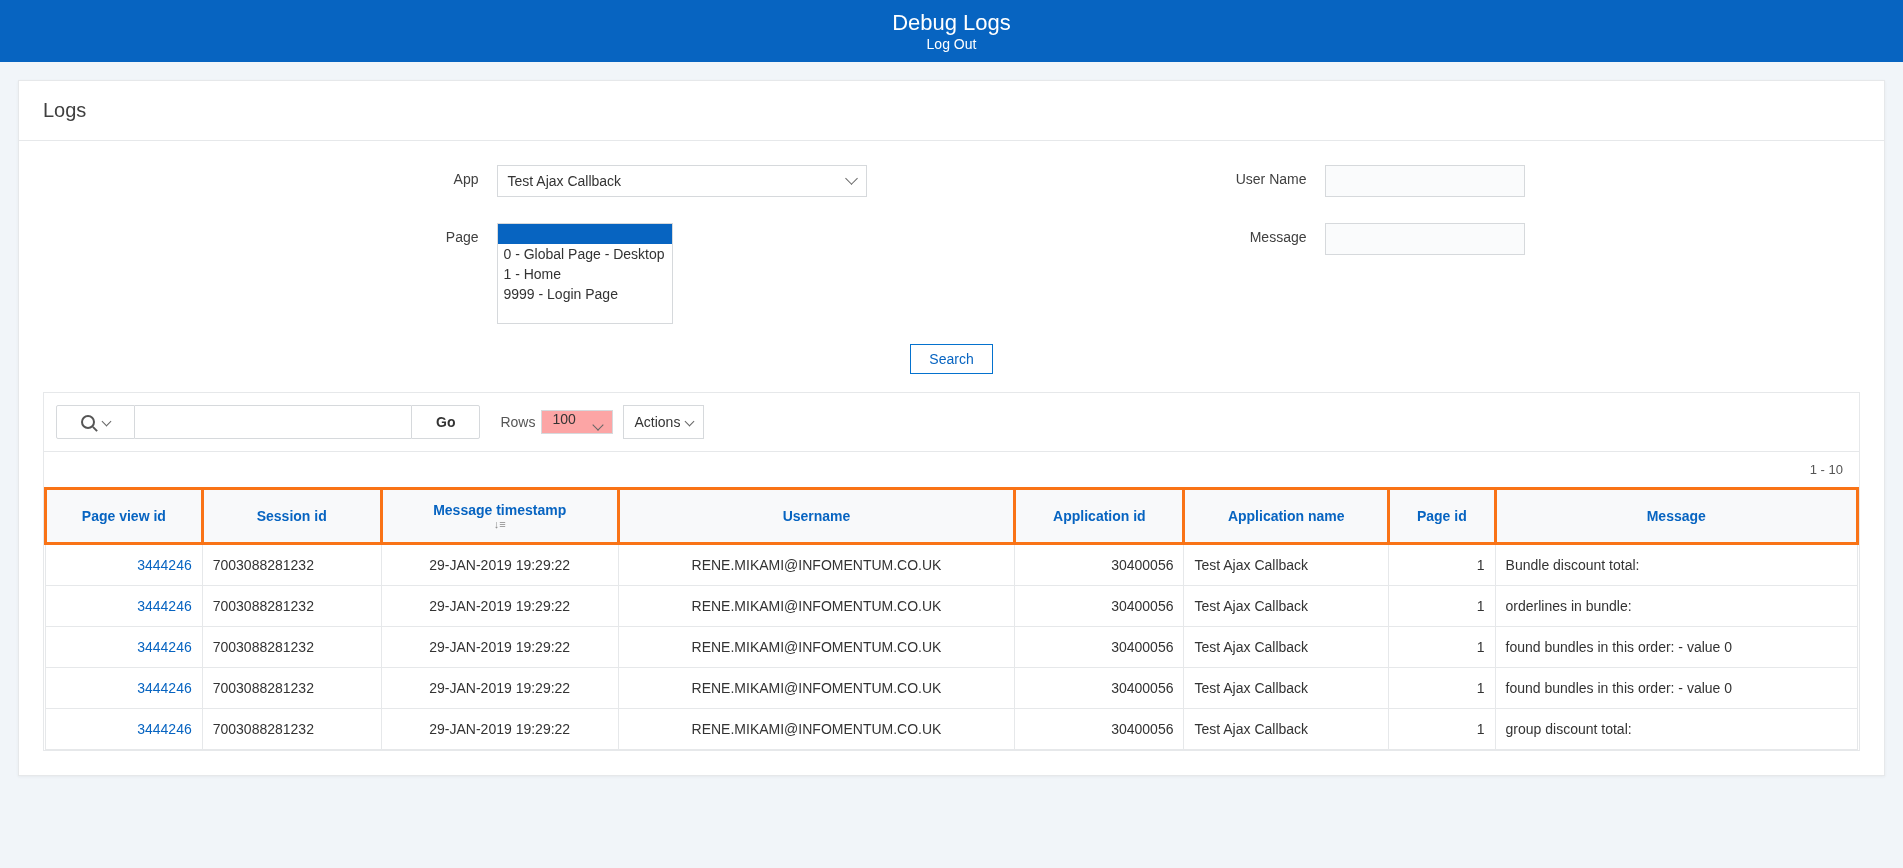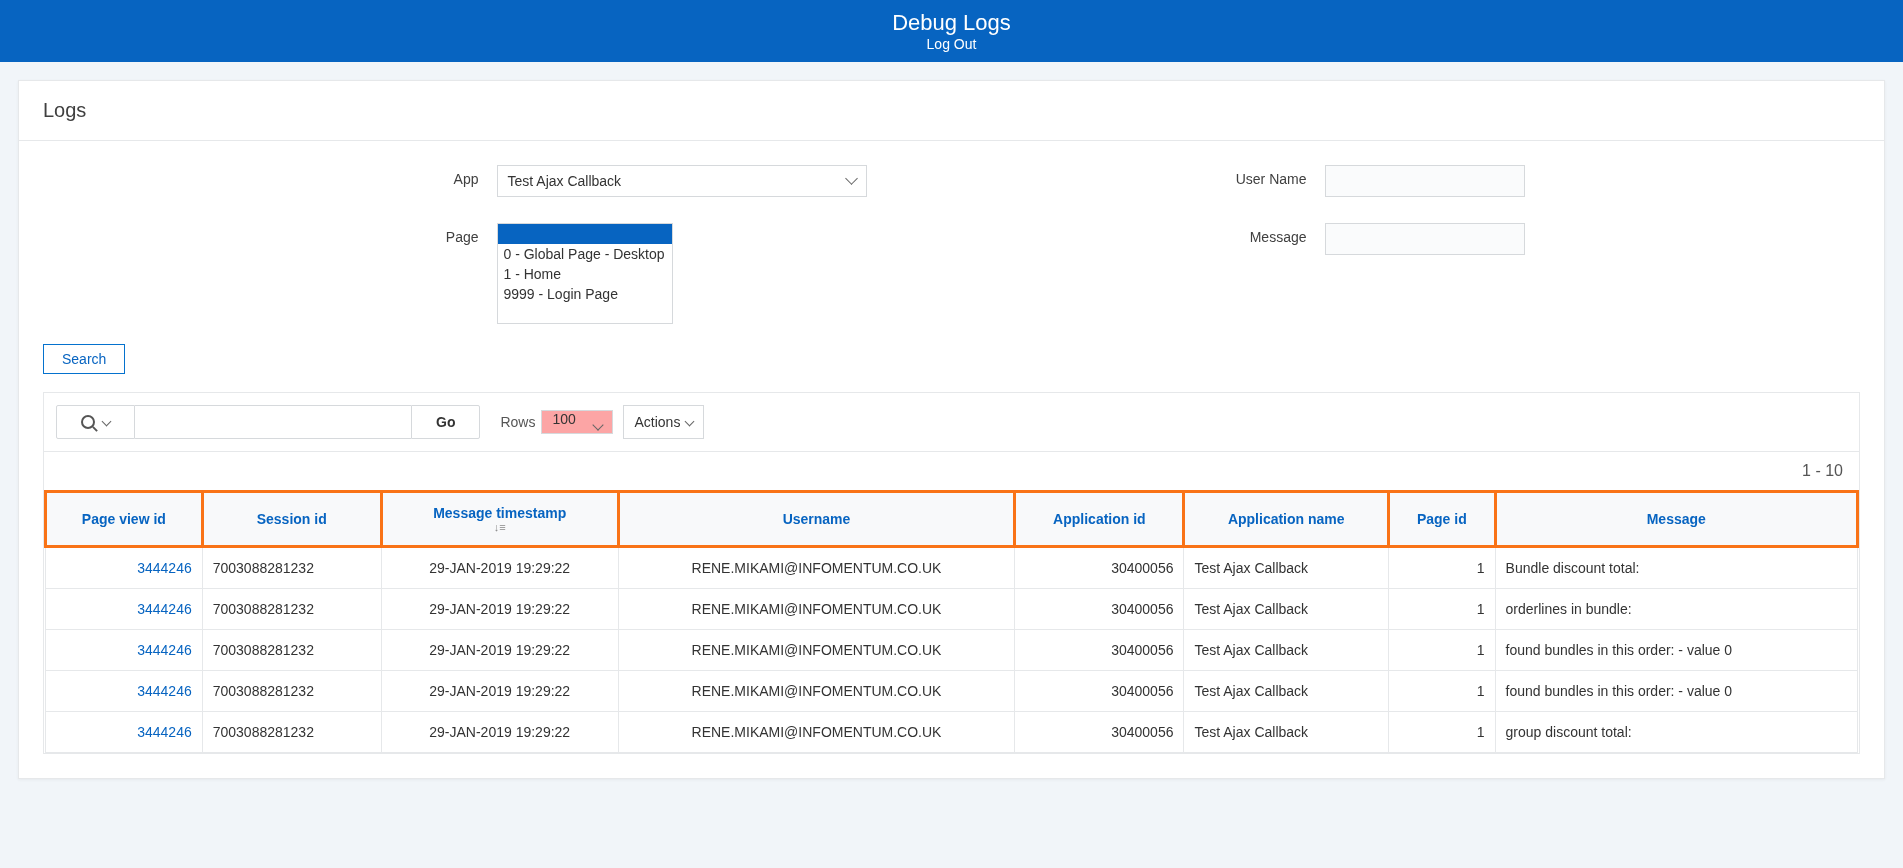--- a/index.html
+++ b/index.html
@@ -13,34 +13,34 @@
   .filter-col { display:flex; flex-direction:column; gap:26px; }
   .filter-row { display:flex; align-items:flex-start; gap:18px; }
   .filter-label { text-align:right; width:100px; color:#404040; padding-top:6px; }
   .select-wrap { position:relative; width:370px; }
   .select-display { border:1px solid #d6d9dc; height:32px; line-height:30px; padding:0 34px 0 10px; background:#fff; font-size:14px; color:#333; position:relative; }
   .select-display::after { content:""; position:absolute; right:10px; top:12px; width:8px; height:8px; border-right:1px solid #666; border-bottom:1px solid #666; transform:rotate(45deg); margin-top:-4px; }
   .listbox { border:1px solid #d6d9dc; width:176px; height:101px; overflow-y:scroll; background:#fff; }
   .list-option { padding:2px 6px; cursor:pointer; font-size:14px; }
   .list-option.selected { background:#0764c1; color:#fff; }
   .text-input { border:1px solid #d6d9dc; height:32px; width:200px; padding:0 8px; font-size:14px; background:#fafbfc; }
-  .search-wrap { display:flex; justify-content:flex-start; padding:20px 24px 18px; }
+  .search-wrap { display:flex; justify-content:center; padding:20px 24px 18px; }
   .btn { border:1px solid #0572ce; background:#fff; color:#0764c1; padding:6px 18px; font-size:14px; cursor:pointer; }
   .grid-region { margin:0 24px 24px; border:1px solid #e6e8ea; }
   .toolbar { display:flex; align-items:center; gap:0; padding:12px; border-bottom:1px solid #e6e8ea; }
   .t-btn { border:1px solid #d6d9dc; background:#fff; height:34px; display:flex; align-items:center; padding:0 24px; cursor:pointer; font-size:14px; color:#333; }
   .t-search-icon { border-radius:2px 0 0 2px; }
   .t-search-input { border:1px solid #d6d9dc; border-left:none; border-right:none; height:34px; width:276px; padding:0 8px; font-size:14px; }
   .t-go { border-radius:0 2px 2px 0; font-weight:600; margin-right:10px; }
   .t-label { color:#555; padding:0 6px 0 10px; }
   .t-select { border:1px solid #d6d9dc; height:24px; width:72px; padding:0 26px 0 10px; background:#fca5a5; margin-right:10px; position:relative; }
   .t-select::after { content:""; position:absolute; right:10px; top:14px; width:7px; height:7px; border-right:1px solid #666; border-bottom:1px solid #666; transform:rotate(45deg); margin-top:-4px; }
   .t-actions { border:1px solid #d6d9dc; height:34px; padding:0 10px; display:flex; align-items:center; gap:6px; background:#fff; cursor:pointer;text-align:right; }
   .chev { width:7px; height:7px; border-right:1px solid #666; border-bottom:1px solid #666; transform:rotate(45deg); display:inline-block; margin-bottom:2px; }
-  .range-row { display:flex; justify-content:flex-end; padding:10px 16px; color:#555; font-size:16px; }
+  .range-row { display:flex; justify-content:flex-end; padding:10px 16px; color:#555; font-size:13px; }
   table { width:100%; border-collapse:collapse; }
   th { background:#f8f9fa; border:3px solid #f97316; padding:12px 10px; font-weight:600; color:#0764c1; text-align:center; cursor:pointer; font-size:14px; }
   th .sort-indicator { display:block; font-size:11px; color:#888; }
   td { border:1px solid #e6e8ea; padding:12px 10px; color:#333; font-size:14px; }
   td.link { color:#0764c1; cursor:pointer; text-align:right; }
   td.num { text-align:right; }
   td.txt { text-align:left; }
   .mag-icon { width:14px; height:14px; border:2px solid #555; border-radius:50%; position:relative; display:inline-block; }
   .mag-icon::after { content:""; position:absolute; width:6px; height:2px; background:#555; bottom:-3px; right:-5px; transform:rotate(45deg); }
 </style>

